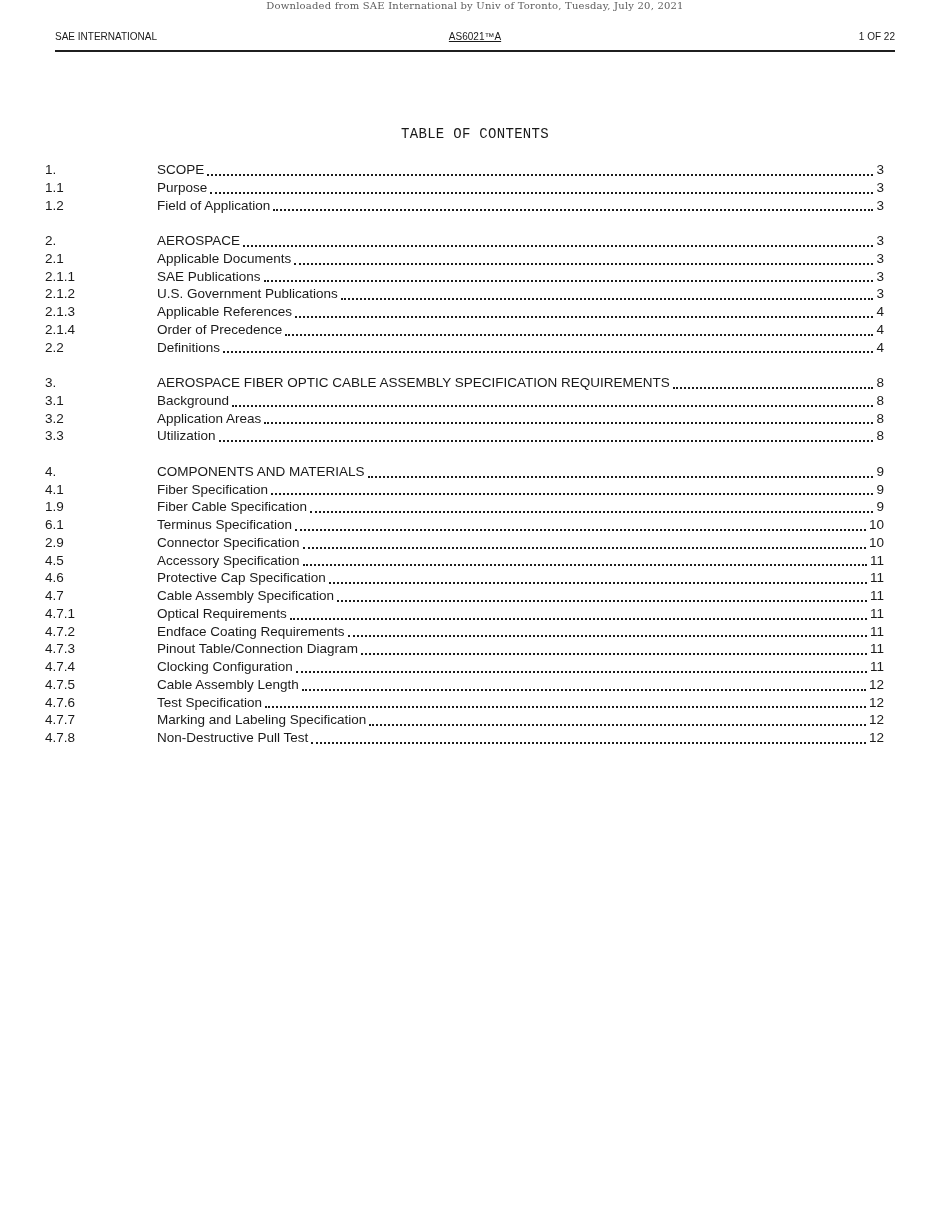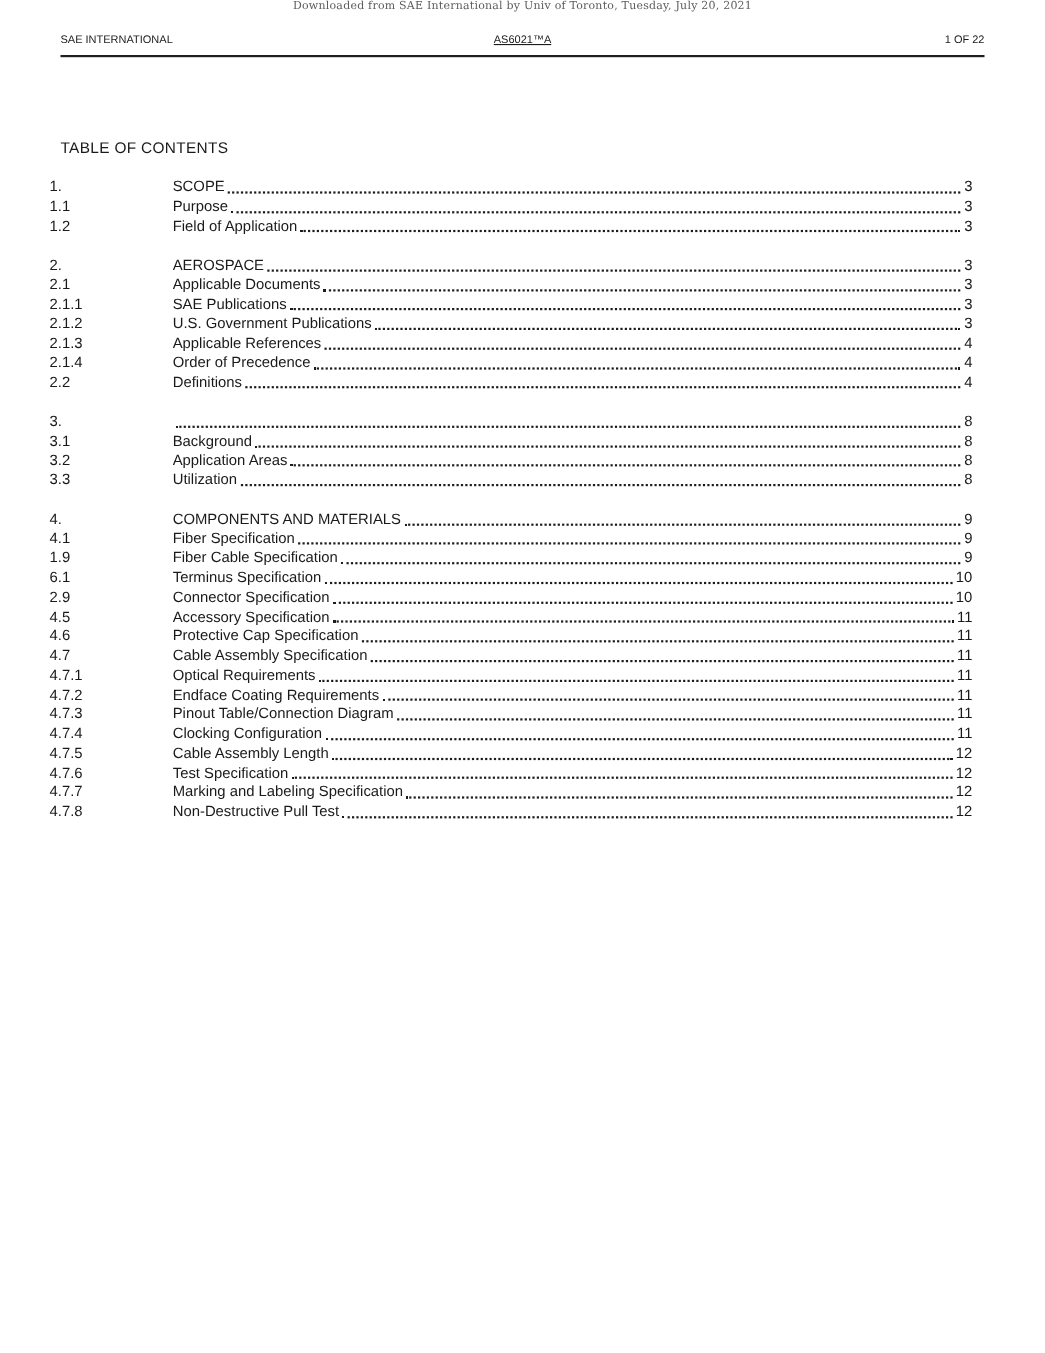--- a/index.html
+++ b/index.html
@@ -32,23 +32,25 @@
     border-bottom: 2px solid #1f1f1f;
   }
   .header .center {
     position: absolute;
     left: 50%;
     transform: translateX(-50%);
     text-decoration: underline;
   }
   .toc-title {
     margin: 74px 55px 0 55px;
+    text-align: center;
     font-size: 14px;
     line-height: 16px;
     letter-spacing: 0.3px;
+    font-family: Liberation Mono, monospace;
   }
   .toc {
     margin: 19px 66px 0 45px;
   }
   .toc-group { margin-bottom: 17.75px; }
   .toc-group:last-child { margin-bottom: 0; }
   .toc-row {
     display: flex;
     font-size: 13.5px;
     line-height: 17.75px;
@@ -138,20 +140,21 @@
       <div class="toc-row">
     <span class="num">2.2</span>
     <span class="title">Definitions</span>
     <span class="leader"></span>
     <span class="page">4</span>
   </div>
     </div>
     <div class="toc-group">
       <div class="toc-row">
     <span class="num">3.</span>
+    <span class="title">AEROSPACE FIBER OPTIC CABLE ASSEMBLY SPECIFICATION REQUIREMENTS</span>
     <span class="leader"></span>
     <span class="page">8</span>
   </div>
       <div class="toc-row">
     <span class="num">3.1</span>
     <span class="title">Background</span>
     <span class="leader"></span>
     <span class="page">8</span>
   </div>
       <div class="toc-row">

